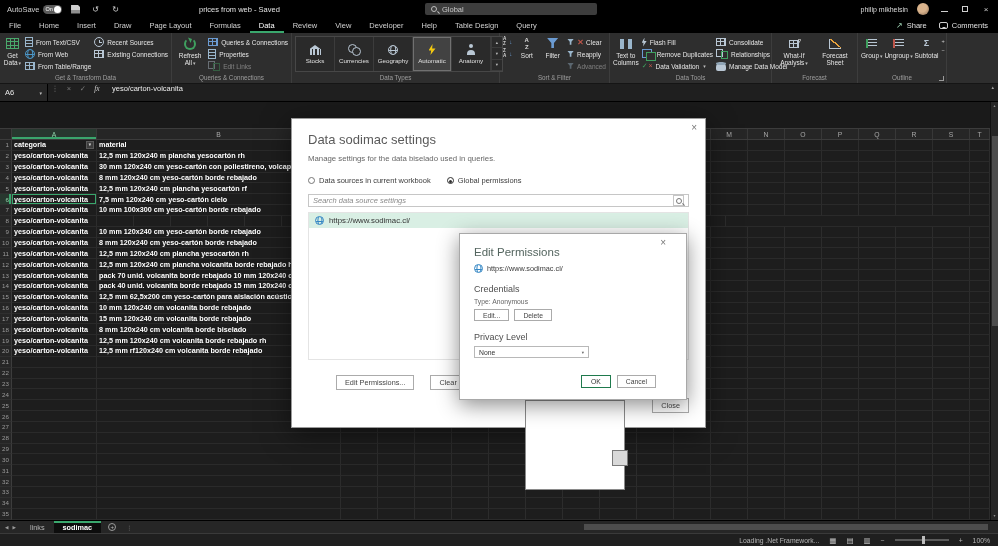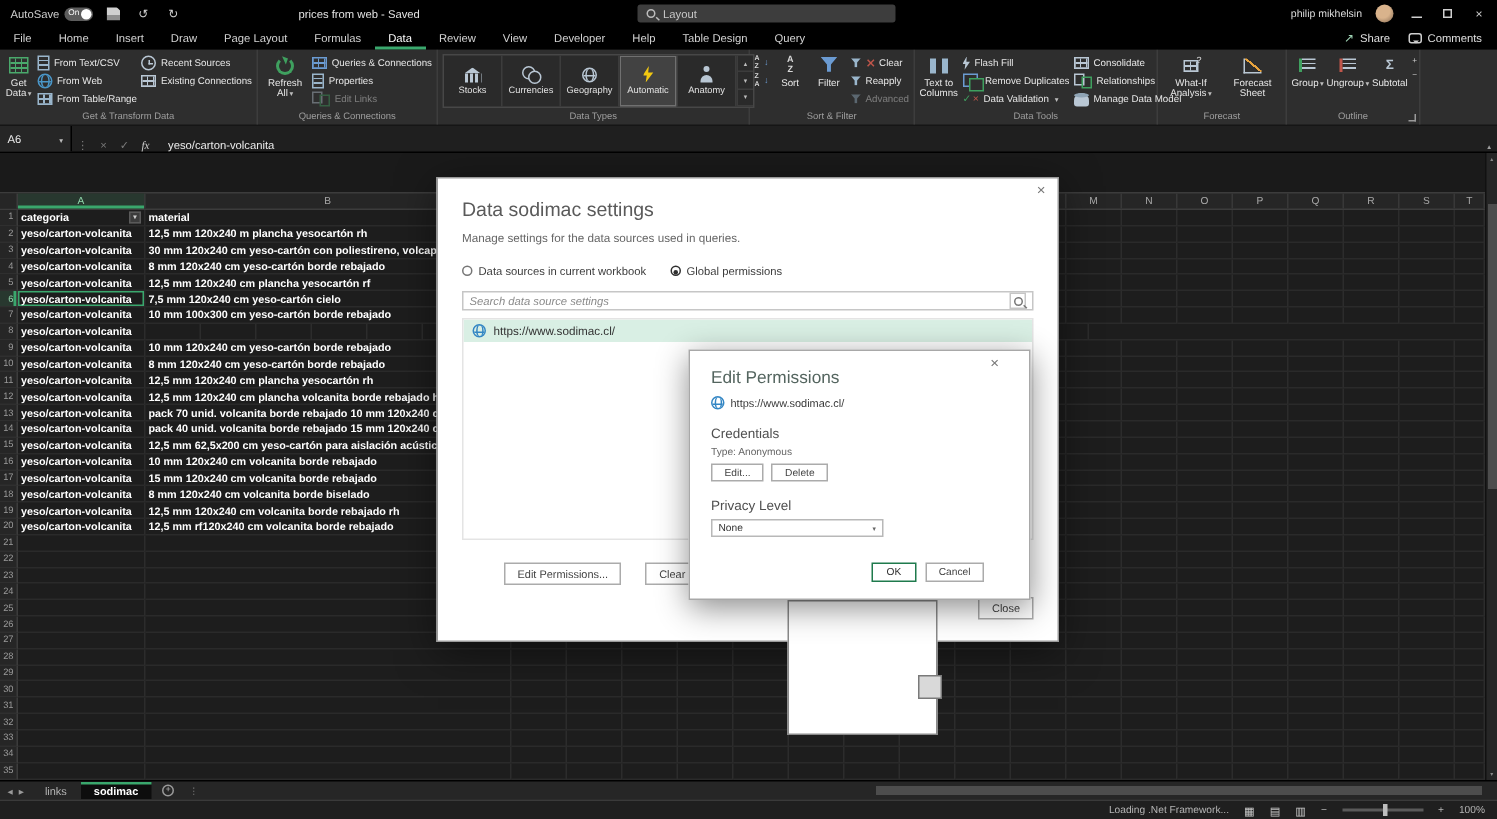--- a/index.html
+++ b/index.html
@@ -104,21 +104,21 @@
     font-size:6.2px; color:#e0e0e0; border-right:1px solid #3c3c3c; }
   .tile.sel { background:#424242; box-shadow:inset 0 0 0 1px #707070; }
   .gscroll { width:11px; display:flex; flex-direction:column; border-left:1px solid #3c3c3c; }
   .gsb { flex:1; display:flex; align-items:center; justify-content:center; font-size:4.5px; color:#bdbdbd; border-bottom:1px solid #3c3c3c; }
   .launcher { position:absolute; right:2px; bottom:2px; width:5px; height:5px; border-right:1px solid #9a9a9a; border-bottom:1px solid #9a9a9a; }
   .minicol { display:flex; flex-direction:column; gap:3px; padding-top:3px; }
   .btn-xs { display:flex; align-items:center; gap:1px; font-size:5.5px; color:#cfcfcf; }
 
   
   .fbar { position:absolute; top:84px; left:0; right:0; height:18px; background:#1f1f1f; border-bottom:1px solid #000;
-    display:flex; align-items:flex-end; z-index:47; }
+    display:flex; align-items:flex-start; z-index:47; }
   .namebox { width:48px; height:100%; background:#262626; border-right:1px solid #000; display:flex; align-items:center;
     justify-content:space-between; padding:0 5px; color:#e8e8e8; font-size:7.5px; }
   .fglyph { width:14px; text-align:center; font-size:7.5px; color:#7a7a7a; }
   .fx { font-style:italic; color:#cfcfcf; font-family:"Liberation Serif", serif; }
   .fvalue { margin-left:8px; font-size:7.5px; color:#ececec; }
   .fexpand { margin-left:auto; margin-right:4px; font-size:5px; color:#9e9e9e; }
 
   
   .grid { position:absolute; top:102px; left:0; right:8px; bottom:26px; background:#1d1d1d; overflow:hidden; z-index:1; }
   .grid-gap { height:26px; background:#1a1a1a; }
@@ -223,21 +223,21 @@
     </span>
   <span class="tb-ic">
       <span>↺</span>
     </span>
   <span class="tb-ic">
       <span>↻</span>
     </span>
   <div class="tb-title">prices from web - Saved</div>
   <div class="tb-search">
     <span class="i-mag"></span>
-    <span>Layout</span>
+    <span>Global</span>
   </div>
   <div class="tb-right">
     <span class="user-name">philip mikhelsin</span>
     <span class="avatar"></span>
     <span class="winbtn"><span class="minln"></span></span>
     <span class="winbtn"><span class="maxsq"></span></span>
     <span class="winbtn"><span>×</span></span>
   </div>
 </div>
 
@@ -1359,21 +1359,21 @@
   <span class="vs-arrow">▴</span>
   <span style="flex:1"></span>
   <span class="vs-arrow">▾</span>
   <span class="vthumb"></span>
 </div>
 
 <div class="dlg1">
   <span class="dlg-close">×</span>
   <div class="d1-pad">
     <div class="d1-title">Data sodimac settings</div>
-    <div class="d1-sub">Manage settings for the data sources used in queries.</div>
+    <div class="d1-sub">Manage settings for the data biselado used in queries.</div>
     <div class="d1-radios">
       <span class="ropt">
         <span class="rad"></span>
         <span>Data sources in current workbook</span>
       </span>
       <span class="ropt">
         <span class="rad on"></span>
         <span>Global permissions</span>
       </span>
     </div>

